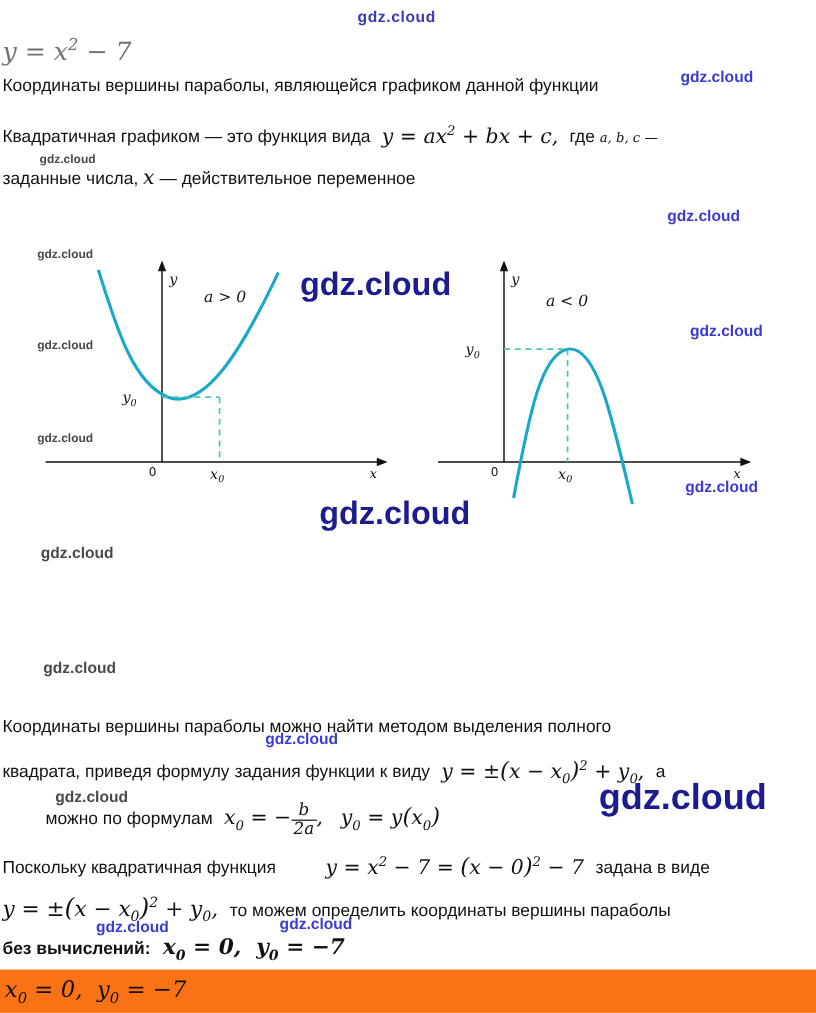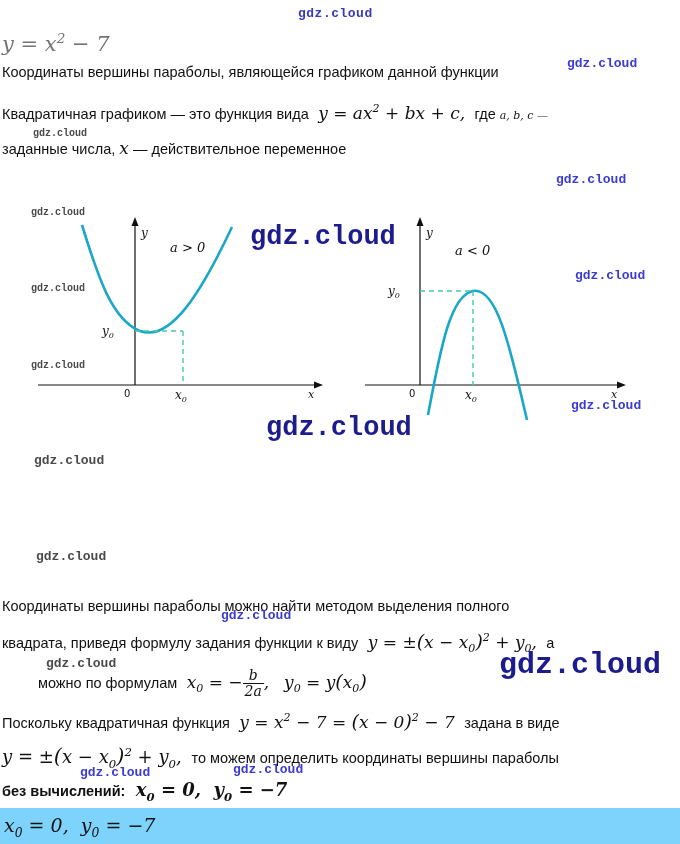--- a/index.html
+++ b/index.html
@@ -17,21 +17,21 @@
   }
   .page {
     position: relative;
     width: 680px;
     height: 844px;
   }
   
   .wm {
     position: absolute;
     color: #3b3bd1;
-    font-family: Liberation Mono, monospace;
+    font-family: Liberation Sans, sans-serif;
     font-weight: bold;
     white-space: nowrap;
     pointer-events: none;
   }
   .wm.small {
     font-size: 10px;
   }
   .wm.mid {
     font-size: 13px;
   }
@@ -94,21 +94,21 @@
     vertical-align: sub;
     font-style: italic;
   }
   
   .answer-bar {
     position: absolute;
     left: 0;
     top: 808px;
     width: 680px;
     height: 36px;
-    background: #7dd3fc;
+    background: #f97316;
   }
   .answer-bar .atext {
     position: absolute;
     left: 4px;
     top: 6px;
     font-family: "DejaVu Serif", serif;
     font-style: italic;
     font-size: 19px;
     color: #111;
   }
@@ -194,21 +194,21 @@
   </div>
 
   <div class="line" style="left:2px; top:668px;margin-left:36px;">
     <span>можно по формулам</span>
     <span class="mathser" style="font-size:17px;">&nbsp;x<sub class="ix">0</sub> = −<span class="frac"><span class="num">b</span><span class="den">2a</span></span>,&nbsp;&nbsp;</span>
     <span class="mathser" style="font-size:17px;">y<sub class="ix">0</sub> = y<span style="font-size:19px;">(</span>x<sub class="ix">0</sub><span style="font-size:19px;">)</span></span>
   </div>
 
   <div class="line" style="left:2px; top:708px;">
     <span>Поскольку квадратичная функция</span>
-    <span class="mathser" style="font-size:17px;">&nbsp;y = x<sup class="ex">2</sup> − 7 = <span style="font-size:19px;">(</span>x − 0<span style="font-size:19px;">)</span><sup class="ex">2</sup> − 7&nbsp;</span>
+    <span class="mathser" style="font-size:17px;margin-left:32px;">&nbsp;y = x<sup class="ex">2</sup> − 7 = <span style="font-size:19px;">(</span>x − 0<span style="font-size:19px;">)</span><sup class="ex">2</sup> − 7&nbsp;</span>
     <span>задана в виде</span>
   </div>
 
   <div class="line" style="left:2px; top:742px;">
     <span class="mathser" style="font-size:18px;">y = ±<span style="font-size:21px;">(</span>x − x<sub class="ix">0</sub><span style="font-size:21px;">)</span><sup class="ex">2</sup> + y<sub class="ix">0</sub>,&nbsp;</span>
     <span>то можем определить координаты вершины параболы</span>
   </div>
 
   <div class="line" style="left:2px; top:780px;font-weight:bold;">
     <span>без вычислений:</span>

